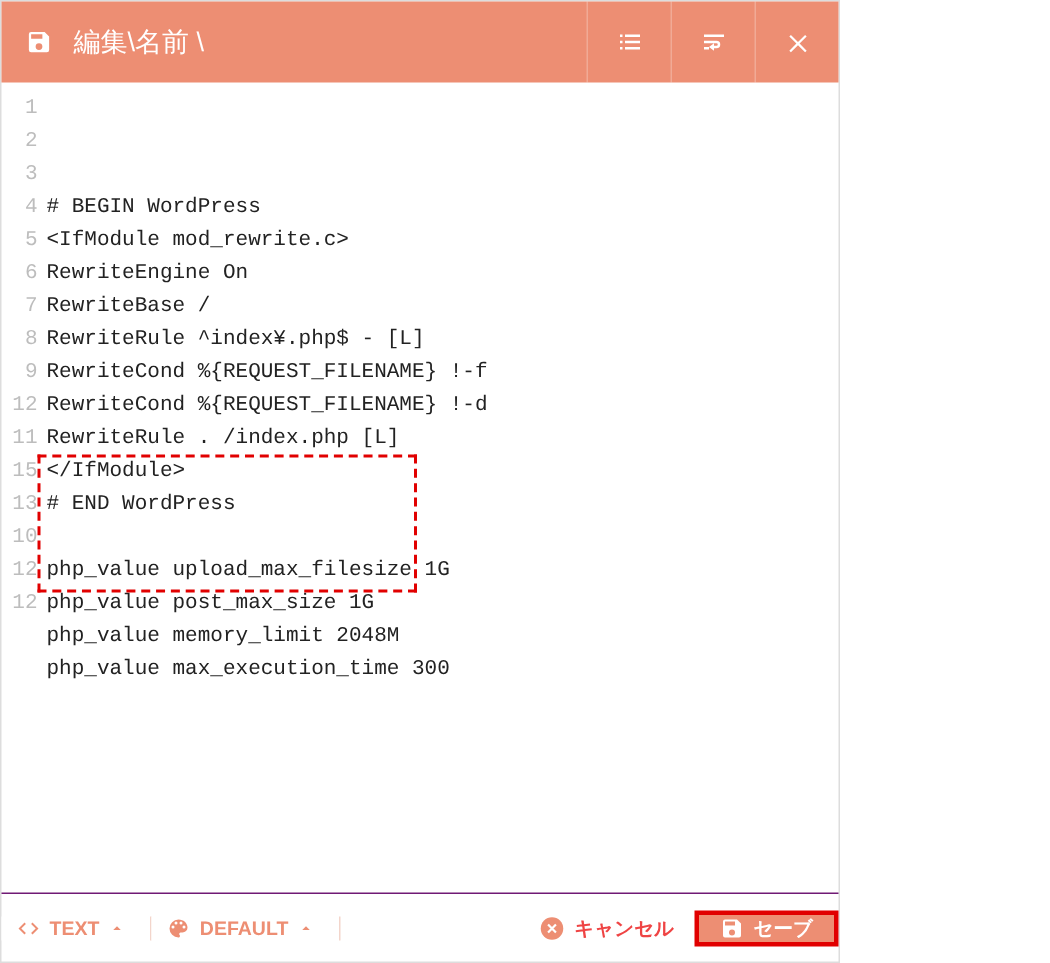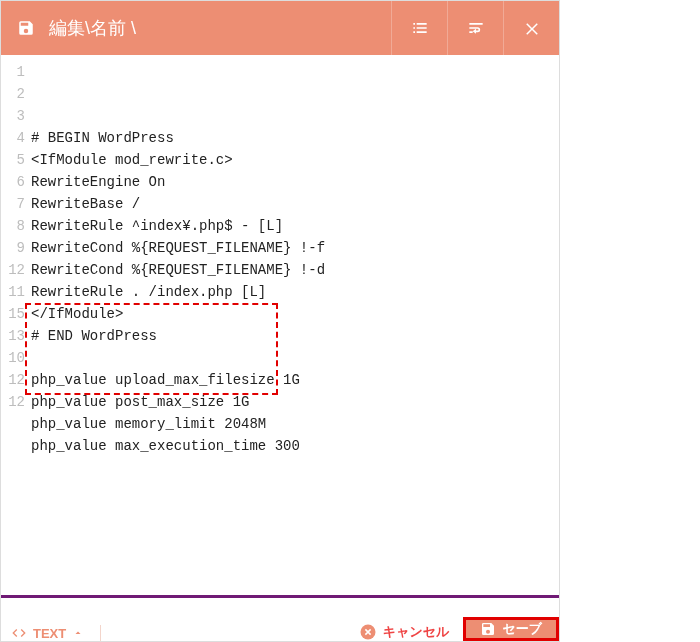--- a/index.html
+++ b/index.html
@@ -8,21 +8,21 @@
   .header { background: #ed8e73; color: #fff; height: 54px; display: flex; align-items: center; padding-left: 16px; }
   .header .save-ico { margin-right: 14px; }
   .header .title { font-size: 18px; font-weight: 400; flex: 1; }
   .header .rbtn { width: 56px; height: 54px; display: flex; align-items: center; justify-content: center; border-left: 1px solid rgba(255,255,255,0.25); cursor: pointer; }
   .editor { flex: 1; display: flex; align-items: flex-start; overflow: hidden; position: relative; padding-top: 6px; }
   .gutter { width: 30px; text-align: right; color: #bdbdbd; font-size: 14px; line-height: 22px; font-family: "MS Gothic","Courier New",monospace; padding-right: 6px; user-select: none; }
   .code { flex: 1; font-family: "MS Gothic","Courier New",monospace; font-size: 14px; line-height: 22px; color: #222; white-space: pre; position: relative; }
   .code-line { height: 22px; }
   .hl-box { position: absolute; border: 2px dashed #e10000; pointer-events: none; }
   .annot { position: absolute; color: #e10000; font-size: 18px; font-family: "Meiryo","MS Gothic",sans-serif; }
-  .footer { height: 46px; display: flex; align-items: flex-end; border-top: 3px solid #701a75; }
+  .footer { height: 46px; display: flex; align-items: center; border-top: 1px solid #701a75; }
   .fbtn { display: flex; align-items: center; justify-content: center; font-size: 13px; font-weight: 700; cursor: pointer; }
   .fbtn.light { color: #ed8e73; background: #fff; }
   .fbtn.sep { border-right: 1px solid #f3d5cb; }
   .fbtn span.icon { margin-right: 6px; display: inline-flex; }
   .fbtn.txt { padding: 0 10px; }
   .spacer { flex: 1; }
   .fbtn.cancel { color: #ef4444; padding: 0 14px; }
   .fbtn.solid { background: #ed8e73; color: #fff; padding: 0 14px; }
   .save-wrap { border: 3px solid #e10000; display: flex; }
   .save-wrap .fbtn { padding: 0 14px; }
@@ -87,20 +87,33 @@
             <path d="M9.4 16.6 4.8 12l4.6-4.6L8 6l-6 6 6 6zM14.6 7.4 19.2 12l-4.6 4.6L16 18l6-6-6-6z"></path>
           </svg>
       </span>
       <span>TEXT</span>
       <span class="icon" style="margin-left:6px">
         <svg width="12" height="12" viewBox="0 0 24 24" fill="#ed8e73">
             <path d="M7 14l5-5 5 5z"></path>
           </svg>
       </span>
     </div>
+    <div class="fbtn light txt sep">
+      <span class="icon">
+        <svg width="16" height="16" viewBox="0 0 24 24" fill="#ed8e73">
+            <path d="M12 3a9 9 0 0 0 0 18c.83 0 1.5-.67 1.5-1.5 0-.39-.15-.74-.39-1.01A1.5 1.5 0 0 1 14.5 16H16a5 5 0 0 0 5-5c0-4.42-4.03-8-9-8zm-5.5 9A1.5 1.5 0 1 1 8 10.5 1.5 1.5 0 0 1 6.5 12zm3-4A1.5 1.5 0 1 1 11 6.5 1.5 1.5 0 0 1 9.5 8zm5 0A1.5 1.5 0 1 1 16 6.5 1.5 1.5 0 0 1 14.5 8zm3 4A1.5 1.5 0 1 1 19 10.5 1.5 1.5 0 0 1 17.5 12z"></path>
+          </svg>
+      </span>
+      <span>DEFAULT</span>
+      <span class="icon" style="margin-left:6px">
+        <svg width="12" height="12" viewBox="0 0 24 24" fill="#ed8e73">
+            <path d="M7 14l5-5 5 5z"></path>
+          </svg>
+      </span>
+    </div>
     <div class="spacer"></div>
     <div class="fbtn cancel">
       <span class="icon">
         <svg width="18" height="18" viewBox="0 0 24 24" fill="#ed8e73">
             <circle cx="12" cy="12" r="10"></circle>
             <path d="M15.5 8.5l-7 7M8.5 8.5l7 7" stroke="#fff" stroke-width="2"></path>
           </svg>
       </span>
       <span>キャンセル</span>
     </div>

